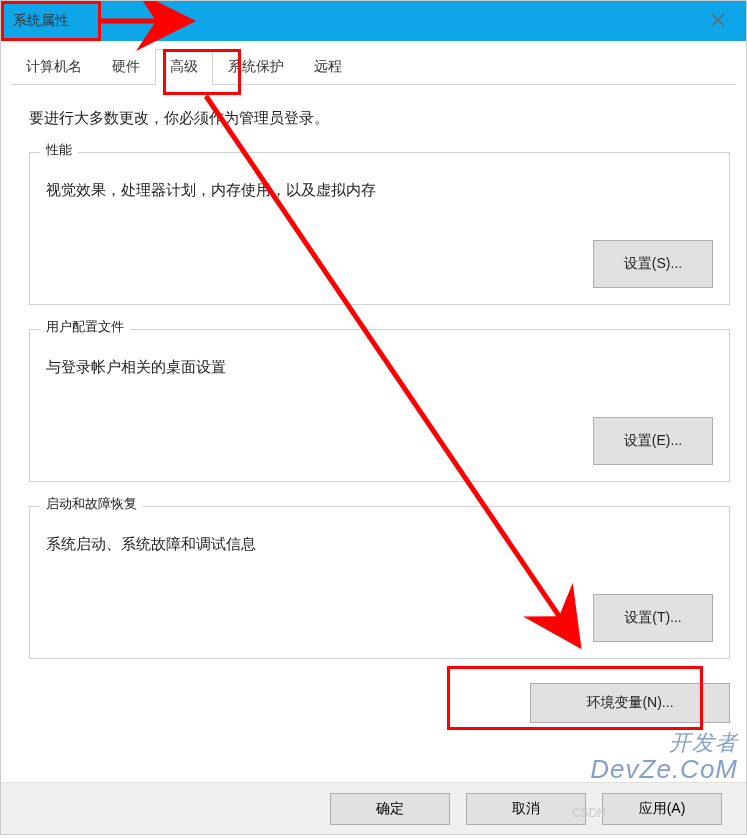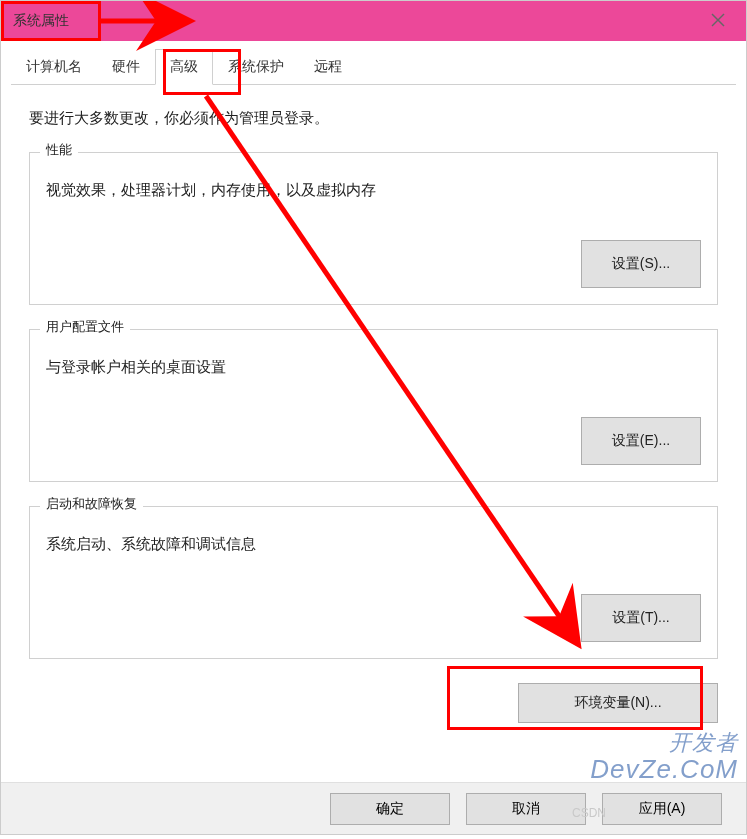--- a/index.html
+++ b/index.html
@@ -18,21 +18,21 @@
       background: #fff;
       border: 1px solid #ccc;
       position: relative;
     }
     .titlebar {
       height: 40px;
       display: flex;
       align-items: center;
       justify-content: space-between;
       padding: 0 8px 0 12px;
-      background: #ec4899;
+      background: #0ea5e9;
     }
     .titlebar-title {
       font-size: 14px;
       color: #333;
     }
     .close-btn {
       width: 40px;
       height: 30px;
       display: flex;
       align-items: center;
@@ -57,21 +57,21 @@
       position: relative;
       background: #fff;
     }
     .tab.active {
       border: 1px solid #d0d0d0;
       border-bottom: 1px solid #fff;
       margin-bottom: -1px;
       z-index: 2;
     }
     .tab-content {
-      padding: 24px 28px 16px 28px;
+      padding: 24px 16px 16px 28px;
     }
     .intro-text {
       font-size: 15px;
       color: #222;
       margin-bottom: 24px;
     }
     .group-box {
       border: 1px solid #d0d0d0;
       position: relative;
       padding: 28px 16px 16px 16px;

